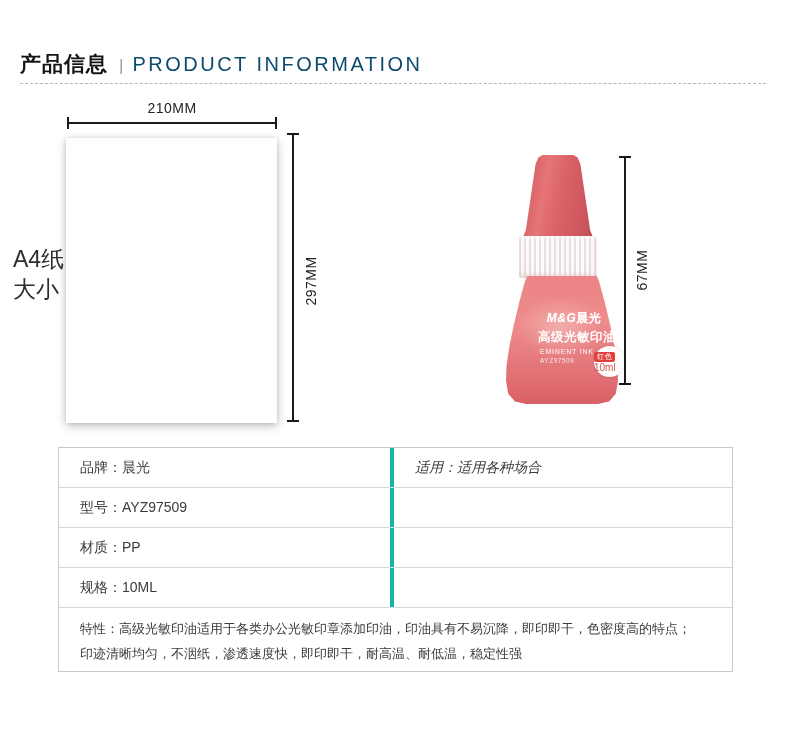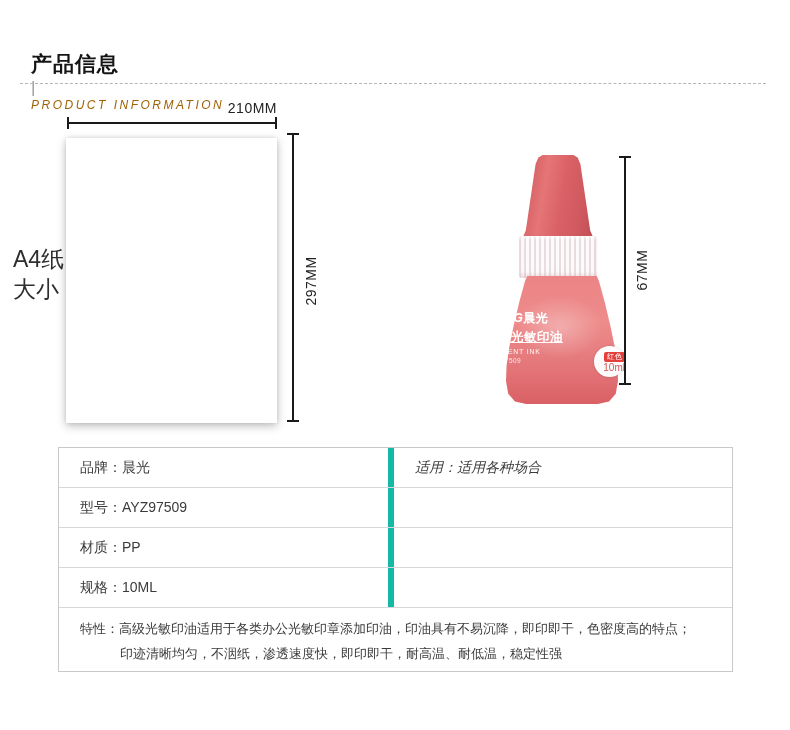--- a/index.html
+++ b/index.html
@@ -4,40 +4,40 @@
 <style>
   * { margin:0; padding:0; box-sizing:border-box; }
   html,body { background:#fff; }
   .page {
     position:relative; width:790px; height:730px; margin:0 auto;
     background:#ffffff; overflow:hidden;
     font-family:"Liberation Sans","DejaVu Sans",sans-serif; color:#333;
   }
 
   
-  .header { position:absolute; left:20px; top:50px; display:flex; align-items:baseline;flex-direction:column; }
+  .header { position:absolute; left:20px; top:50px; display:flex; align-items:baseline; }
   .title-zh { font-size:21px; font-weight:bold; color:#141414; letter-spacing:1px; }
   .title-sep { font-size:17px; color:#9a9a9a; margin:0 9px 0 11px; }
-  .title-en { font-size:12px; color:#a16207; letter-spacing:2.5px;font-style:italic; }
+  .title-en { font-size:20px; color:#0c4a6e; letter-spacing:2.5px; }
   .header-divider { position:absolute; left:20px; top:83px; width:746px; border-top:1px dashed #b5b5b5; }
 
   
   .a4-side-label { position:absolute; left:13px; top:244px; font-size:23px; color:#2e2e2e; line-height:30px; }
   .paper {
     position:absolute; left:66px; top:138px; width:211px; height:285px;
     background:#fff; box-shadow:0 3px 9px rgba(0,0,0,0.25), 0 0 4px rgba(0,0,0,0.10);
   }
   .dim-h { position:absolute; display:flex; align-items:center; }
   .dim-h .tick { width:2px; height:12px; background:#1a1a1a; }
   .dim-h .line { flex:1; height:2px; background:#1a1a1a; }
   .dim-v { position:absolute; display:flex; flex-direction:column; align-items:center; }
   .dim-v .tick { height:2px; width:12px; background:#1a1a1a; }
   .dim-v .line { flex:1; width:2px; background:#1a1a1a; }
   .dim-width { left:67px; top:117px; width:210px; height:12px; }
-  .dim-width-label { position:absolute; left:67px; top:100px; width:210px; text-align:right; font-size:14px; color:#222; letter-spacing:0.5px; }
+  .dim-width-label { position:absolute; left:67px; top:100px; width:210px; text-align:center; font-size:14px; color:#222; letter-spacing:0.5px; }
   .dim-height-a4 { left:287px; top:133px; width:12px; height:289px; }
   .dim-height-a4-label { position:absolute; left:281px; top:274px; width:58px; height:14px; text-align:center; font-size:14px; color:#222; letter-spacing:0.5px; transform:rotate(-90deg); }
 
   
   .bottle-cap {
     position:absolute; left:523px; top:155px; width:70px; height:82px;
     clip-path:polygon(28% 0,72% 0,78% 3%,82% 11%,96% 92%,100% 100%,0 100%,4% 92%,18% 11%,22% 3%);
     background:linear-gradient(100deg,#cd545a 0%,#e57577 32%,#da6266 55%,#d05a60 78%,#c24e55 100%);
   }
   .bottle-collar {
@@ -45,46 +45,46 @@
     background:repeating-linear-gradient(90deg,#e9dcdf 0 2px,#fcfafa 2px 5px);
     box-shadow:inset 0 -3px 4px rgba(205,155,162,0.35), inset 0 2px 3px rgba(255,255,255,0.8);
   }
   .bottle-body {
     position:absolute; left:506px; top:276px; width:112px; height:128px;
     clip-path:polygon(19% 0,81% 0,83% 4%,88% 20%,93% 38%,97% 55%,99.5% 70%,100% 82%,98% 92%,92% 98%,82% 100%,18% 100%,8% 98%,2% 92%,0 82%,0.5% 70%,3% 55%,7% 38%,12% 20%,17% 4%);
     background:
       radial-gradient(ellipse 55% 35% at 48% 40%, rgba(255,255,255,0.30), rgba(255,255,255,0) 70%),
       linear-gradient(180deg,#eb8486 0%,#ee8b8b 35%,#e77d80 60%,#e06e72 82%,#d96064 100%);
   }
-  .bottle-label { position:absolute; left:485px; top:310px; width:72px; text-align:center; color:#fff; }
+  .bottle-label { position:absolute; left:538px; top:310px; width:72px; text-align:center; color:#fff; }
   .brand-line { font-size:12px; font-weight:bold; letter-spacing:0.5px; white-space:nowrap; text-shadow:0 0 1px rgba(255,255,255,0.4); }
   .brand-en { font-style:italic; }
-  .product-zh { font-size:12.5px; font-weight:bold; white-space:nowrap; margin-top:2px; letter-spacing:0.5px;text-decoration:underline; }
+  .product-zh { font-size:12.5px; font-weight:bold; white-space:nowrap; margin-top:2px; letter-spacing:0.5px; }
   .product-en { font-size:7px; letter-spacing:0.8px; margin-top:2px; opacity:0.95; white-space:nowrap; text-align:left; padding-left:2px; }
   .model-no { font-size:6.5px; letter-spacing:0.5px; margin-top:2px; opacity:0.8; text-align:left; padding-left:2px; }
   .color-badge {
     position:absolute; left:594px; top:346px; width:31px; height:31px; border-radius:50%;
     background:#fdfbfb; box-shadow:0 0 3px rgba(0,0,0,0.15);
-    display:flex; flex-direction:column; align-items:flex-end; justify-content:center; gap:1px;
+    display:flex; flex-direction:column; align-items:flex-start; justify-content:center; gap:1px;
   }
   .badge-chip { background:#e2403c; color:#fff; font-size:7.5px; line-height:10px; padding:0 3px; border-radius:2px; white-space:nowrap; }
   .badge-vol { color:#d25853; font-size:10px; line-height:9px; }
   .dim-height-bottle { left:619px; top:156px; width:12px; height:229px; }
   .dim-height-bottle-label { position:absolute; left:612px; top:263px; width:58px; height:14px; text-align:center; font-size:14px; color:#222; letter-spacing:0.5px; transform:rotate(-90deg); }
 
   
   .spec-table {
     position:absolute; left:58px; top:447px; width:675px;
     border:1px solid #c9c9c9; font-size:14px; color:#3b3b3b; background:#fff;
   }
   .spec-row { display:flex; height:40px; border-bottom:1px solid #d8d8d8; }
-  .cell-l { width:335px; border-right:6px solid #14b8a6; display:flex; align-items:center; padding-left:21px; }
+  .cell-l { width:335px; border-right:4px solid #14b8a6; display:flex; align-items:center; padding-left:21px; }
   .cell-r { flex:1; display:flex; align-items:center; padding-left:21px;font-style:italic; }
   .feature-row { height:63px; padding:8px 10px 0 21px; line-height:25px; font-size:13px; white-space:nowrap; }
-  .feature-l2 { margin-left:40px; }
+  .feature-l2 { }
 </style>
 </head>
 <body>
 
 <div class="page">
 
   <div class="header">
     <span class="title-zh">产品信息</span>
     <span class="title-sep">|</span>
     <span class="title-en">PRODUCT INFORMATION</span>

